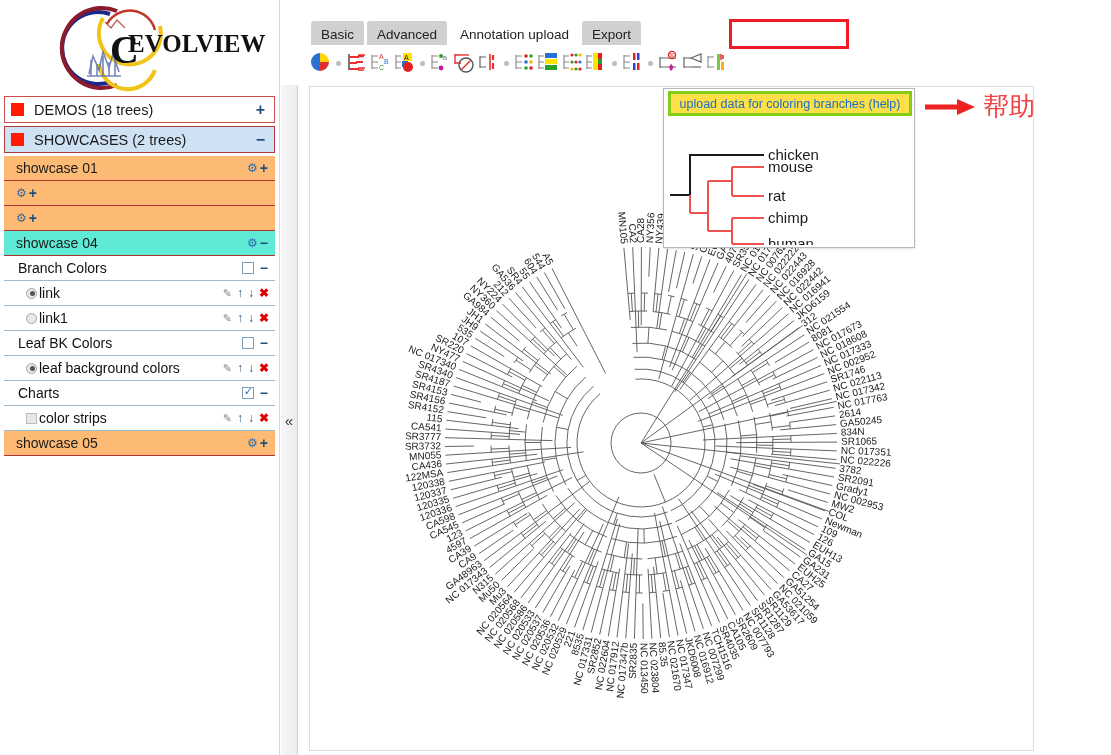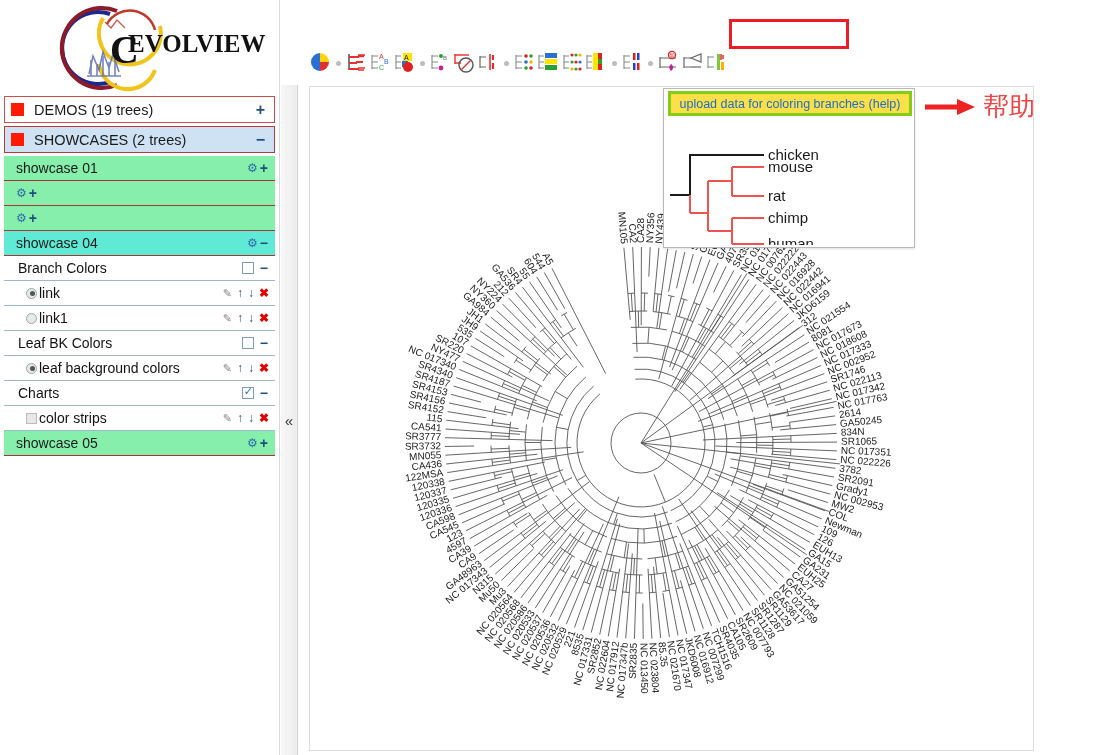--- a/index.html
+++ b/index.html
@@ -56,21 +56,21 @@
   }
   .group-toggle {
     margin-right: 9px; color: #1f4e79; font-size: 16px; font-weight: bold;
   }
 
   .tree-row {
     position: relative; height: 25px;
     margin: 0 4px; padding-left: 12px;
     display: flex; align-items: center;
     border-bottom: 1px solid #a33; cursor: pointer;
-    background: #86efac;
+    background: #fdba74;
   }
   .tree-row.selected { background: #5eead4; }
   .tree-row .tname { font-size: 14px; color: #1a1a1a; flex: 1 1 auto; }
   .gear {
     color: #2f6ca8; font-size: 12px; margin-right: 2px;
   }
   .pm { color: #1f4e79; font-weight: bold; font-size: 14px; margin-right: 7px; }
 
   .sec-row {
     position: relative; height: 25px; margin: 0 4px; padding-left: 14px;
@@ -210,21 +210,21 @@
             <path d="M50 18 L56 24 L62 16 L70 24"></path>
           </g>
         </svg>
         <div class="logo-c">C</div>
         <div class="logo-text">EVOLVIEW</div>
       </div>
     </div>
 
     <div class="group-row">
       <span class="group-sq"></span>
-      <span class="group-label">DEMOS (19 trees)</span>
+      <span class="group-label">DEMOS (18 trees)</span>
       <span class="group-toggle">+</span>
     </div>
 
     <div class="group-row selected">
       <span class="group-sq"></span>
       <span class="group-label">SHOWCASES (2 trees)</span>
       <span class="group-toggle">−</span>
     </div>
 
     <div class="tree-row">
@@ -313,20 +313,34 @@
       <span class="pm">+</span>
     </div>
   </div>
 
   <div id="collapse-handle">
     <span>«</span>
   </div>
 
   <div id="main">
 
+    <div id="tabbar">
+      <div class="tab">
+        <span>Basic</span>
+      </div>
+      <div class="tab">
+        <span>Advanced</span>
+      </div>
+      <div class="tab active">
+        <span>Annotation upload</span>
+      </div>
+      <div class="tab">
+        <span>Export</span>
+      </div>
+    </div>
     <div id="tab-highlight"></div>
 
     <div id="toolbar">
 
       <div class="tool">
         <svg width="22" height="24" viewBox="0 0 22 24">
           <path d="M11 12 L11 3 A9 9 0 0 1 20 12 Z" fill="#ffd400"></path>
           <path d="M11 12 L20 12 A9 9 0 0 1 11 21 Z" fill="#e03030"></path>
           <path d="M11 12 L11 21 A9 9 0 0 1 2 12 Z" fill="#2a6fd4"></path>
           <path d="M11 12 L2 12 A9 9 0 0 1 11 3 Z" fill="#2a6fd4"></path>

